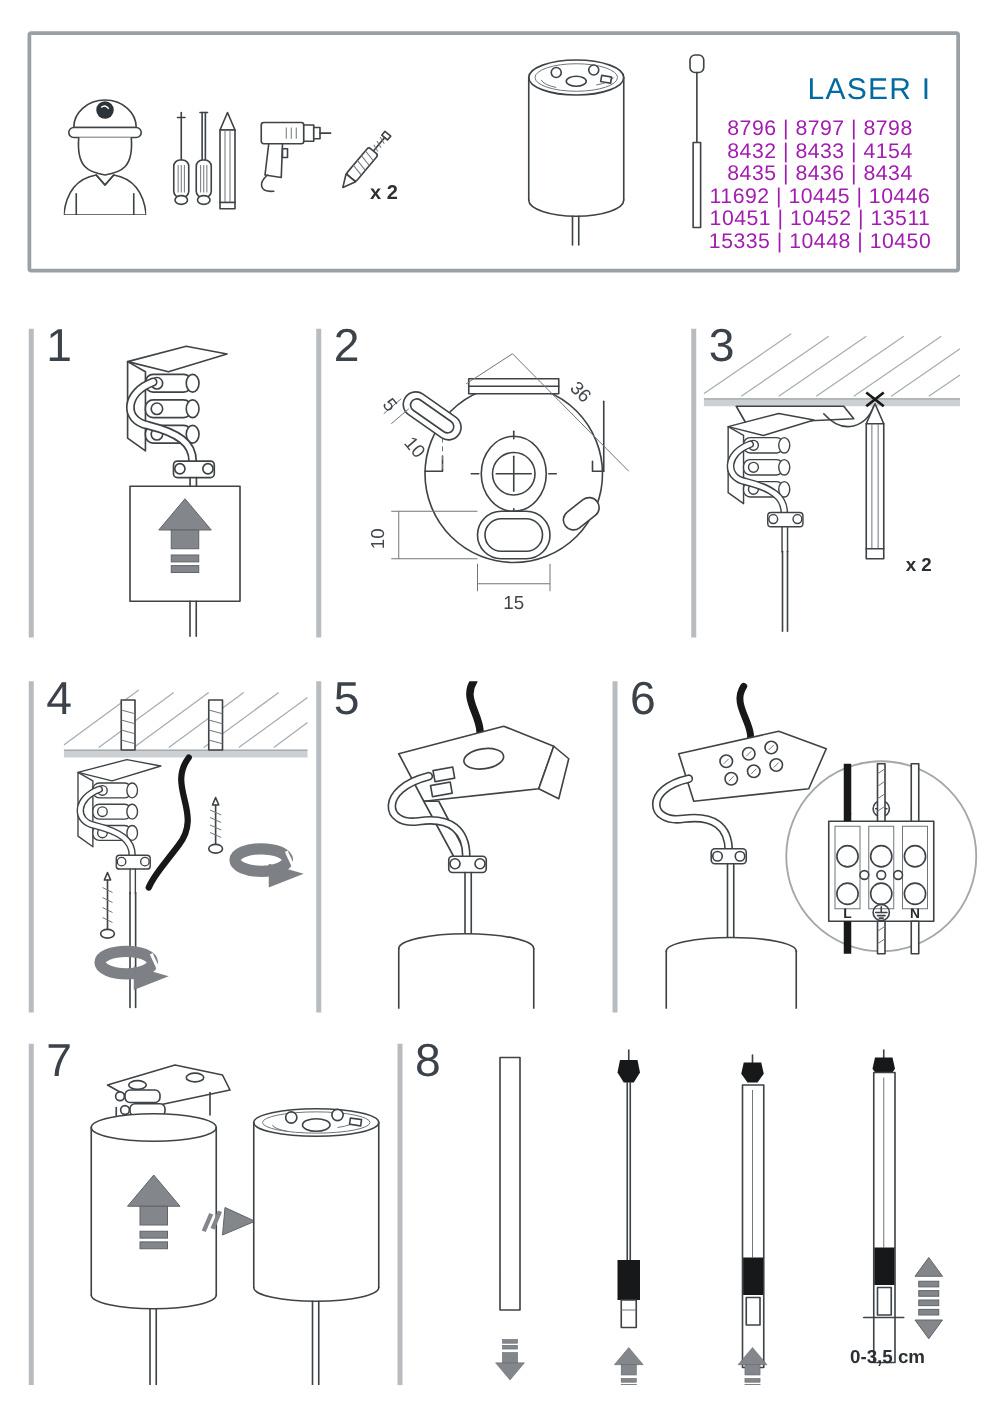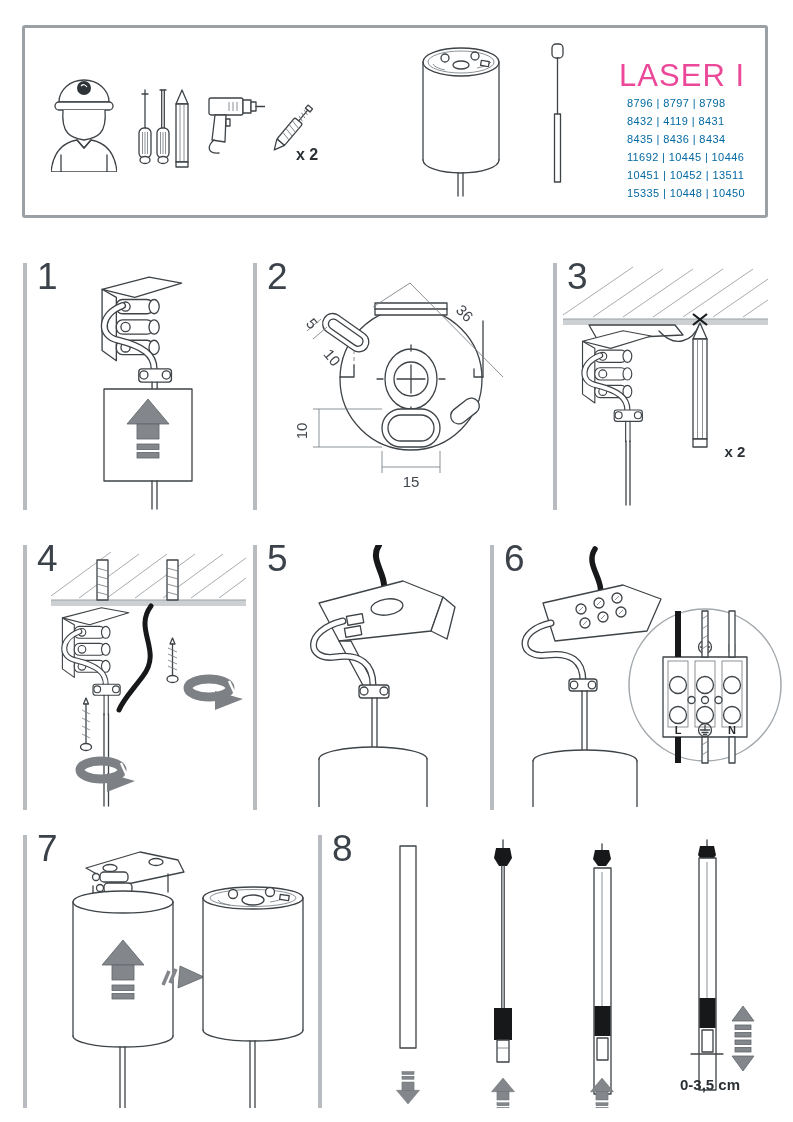--- a/index.html
+++ b/index.html
@@ -1,24 +1,24 @@
 <!DOCTYPE html>
 <html><head>
 <meta charset="utf-8">
 <style>
   html,body{margin:0;padding:0;background:#fff;}
   .page{position:relative;width:793px;height:1122px;background:#fff;overflow:hidden;
         font-family:"Liberation Sans",sans-serif;}
   
   .header-box{position:absolute;left:22px;top:25px;width:746px;height:193px;
               border:3px solid #9aa0a4;border-radius:3px;box-sizing:border-box;background:#fff;}
-  .title{position:absolute;right:20px;top:30px;font-size:31px;color:#ec4899;
+  .title{position:absolute;right:20px;top:30px;font-size:24px;color:#0369a1;
          letter-spacing:1px;font-weight:400;}
-  .models{position:absolute;right:20px;top:66px;text-align:left;font-size:11px;
-          line-height:18px;color:#0369a1;letter-spacing:.4px;}
+  .models{position:absolute;right:20px;top:66px;text-align:center;font-size:17px;
+          line-height:18px;color:#a21caf;letter-spacing:.4px;}
   .hdr-qty{position:absolute;left:271px;top:118px;font-size:16px;font-weight:bold;color:#2b3035;}
   
   .panel{position:absolute;}
   .bar{position:absolute;left:0;top:0;width:4px;background:#b8bcc0;}
   .num{position:absolute;left:14px;top:-6px;font-size:37px;color:#3b4249;line-height:1.1;}
   .ill{position:absolute;}
   
   .ln{fill:none;stroke:#3e4347;stroke-width:1.3;stroke-linejoin:round;stroke-linecap:round;}
   .lnt{fill:none;stroke:#70767b;stroke-width:.8;}
   .fw{fill:#fff;stroke:#3e4347;stroke-width:1.3;stroke-linejoin:round;}
@@ -166,21 +166,21 @@
 
     <svg class="ill" style="left:521px;top:14px;width:24px;height:150px" viewBox="0 0 24 150">
       <rect class="fw" x="6" y="2" width="11" height="14" rx="4"></rect>
       <line class="ln" x1="11.5" y1="16" x2="11.5" y2="72"></line>
       <rect class="fw" x="8.5" y="72" width="6" height="68"></rect>
     </svg>
 
     <div class="title">LASER I</div>
     <div class="models">
       <div>8796 | 8797 | 8798</div>
-      <div>8432 | 4119 | 8431</div>
+      <div>8432 | 8433 | 4154</div>
       <div>8435 | 8436 | 8434</div>
       <div>11692 | 10445 | 10446</div>
       <div>10451 | 10452 | 13511</div>
       <div>15335 | 10448 | 10450</div>
     </div>
   </div>
 
   <div class="panel" style="left:23px;top:263px;width:225px;height:247px">
     <div class="bar" style="height:247px"></div>
     <div class="num">1</div>

